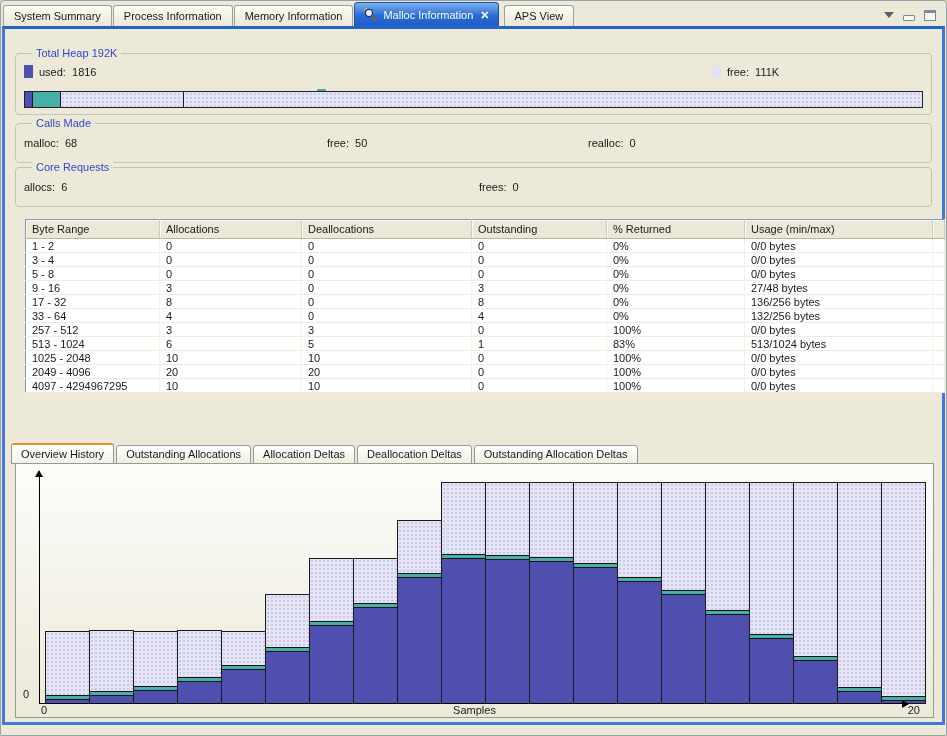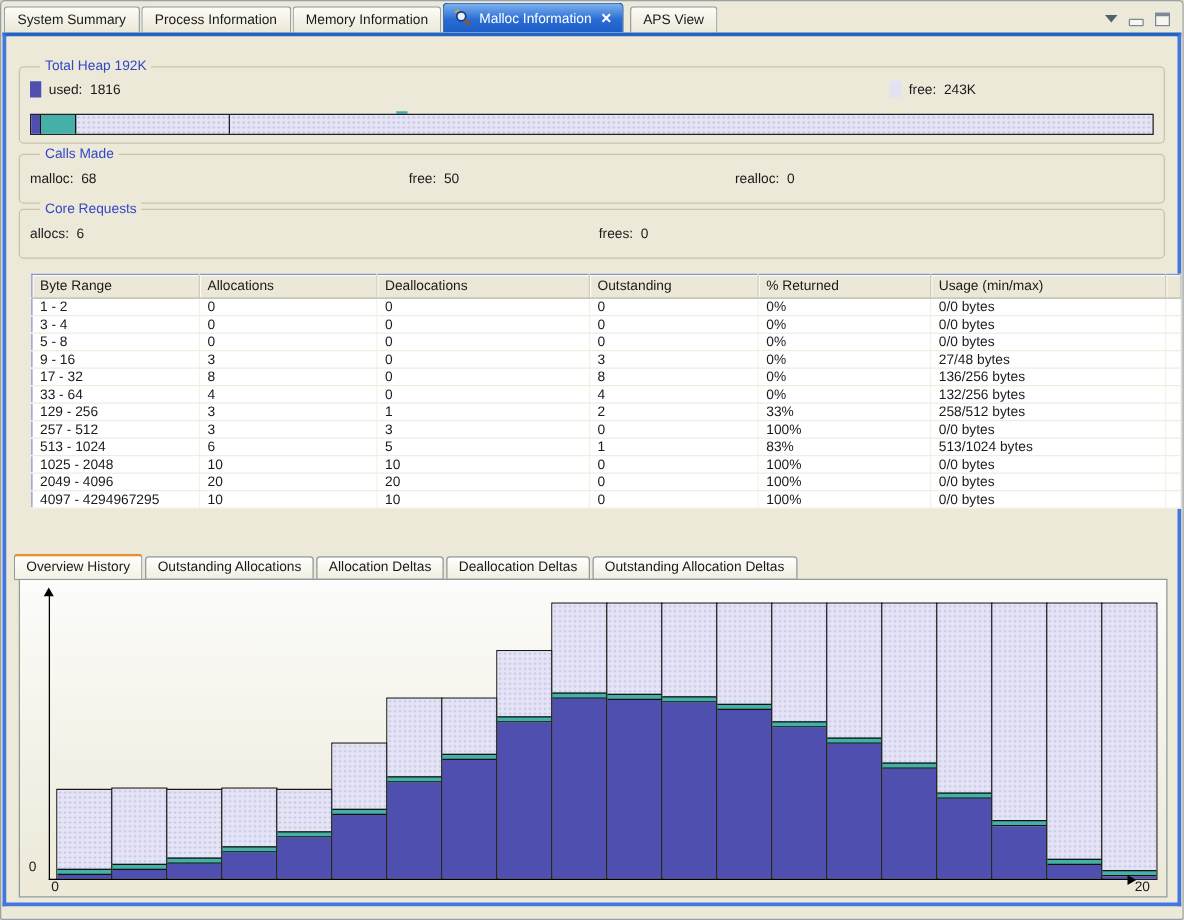--- a/index.html
+++ b/index.html
@@ -165,21 +165,21 @@
 
     <div class="group" style="top:24px; height:62px;">
       <div class="group-title">Total Heap 192K</div>
       <div class="legend-item" style="left:8px;">
         <span class="swatch" style="background: rgb(78, 79, 174);"></span><span>used:  1816</span>
       </div>
       <div class="legend-item" style="left:301px;margin-top:24px;">
         <span class="swatch" style="background: rgb(69, 176, 167);"></span><span>overhead:  4704</span>
       </div>
       <div class="legend-item" style="left:696px;">
-        <span class="swatch" style="background: rgb(226, 226, 244);"></span><span>free:  243K</span>
+        <span class="swatch" style="background: rgb(226, 226, 244);"></span><span>free:  111K</span>
       </div>
       <div class="heap-bar">
         <div class="hb-used" style="width: 0.9%;"></div>
         <div class="hb-oh" style="width: 3.1%;"></div>
         <div class="hb-divider" style="left: 17.6%;"></div>
       </div>
     </div>
 
     <div class="group" style="top:94px; height:40px;">
       <div class="group-title">Calls Made</div>
@@ -265,29 +265,20 @@
             <tr>
               <td>33 - 64</td>
               <td>4</td>
               <td>0</td>
               <td>4</td>
               <td>0%</td>
               <td>132/256 bytes</td>
               <td></td>
             </tr>
             <tr>
-              <td>129 - 256</td>
-              <td>3</td>
-              <td>1</td>
-              <td>2</td>
-              <td>33%</td>
-              <td>258/512 bytes</td>
-              <td></td>
-            </tr>
-            <tr>
               <td>257 - 512</td>
               <td>3</td>
               <td>3</td>
               <td>0</td>
               <td>100%</td>
               <td>0/0 bytes</td>
               <td></td>
             </tr>
             <tr>
               <td>513 - 1024</td>
@@ -439,17 +430,18 @@
             <div class="seg oh" style="background: rgb(69, 176, 167);"></div>
             <div class="seg used" style="height: 2px; background: rgb(78, 79, 174);"></div>
           </div>
         </div>
       <div class="y-axis"></div>
       <div class="y-arrow"></div>
       <div class="x-axis"></div>
       <div class="x-arrow"></div>
       <div class="ylab0">0</div>
       <div class="xlab0">0</div>
+      <div class="xlabS">Samples</div>
       <div class="xlab20">20</div>
     </div>
 
   </div>
 </div>
 
 </body></html>

